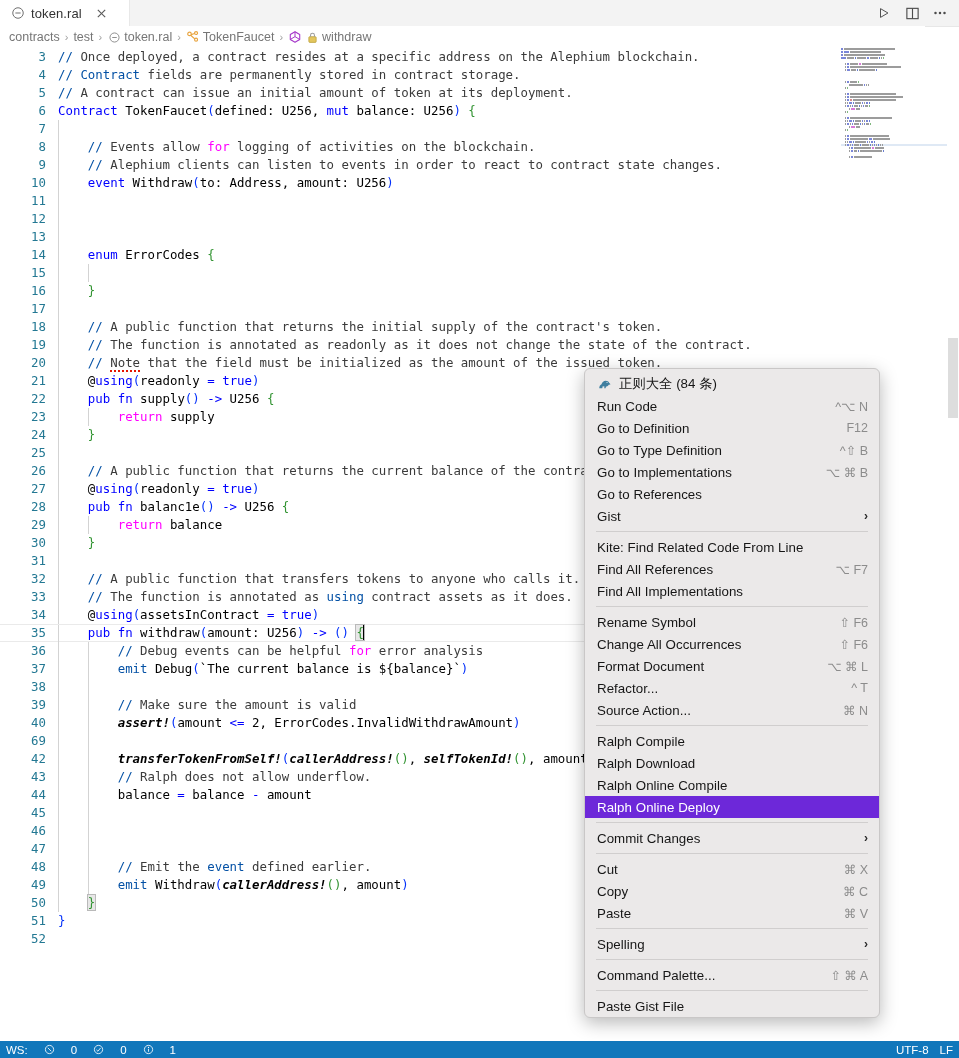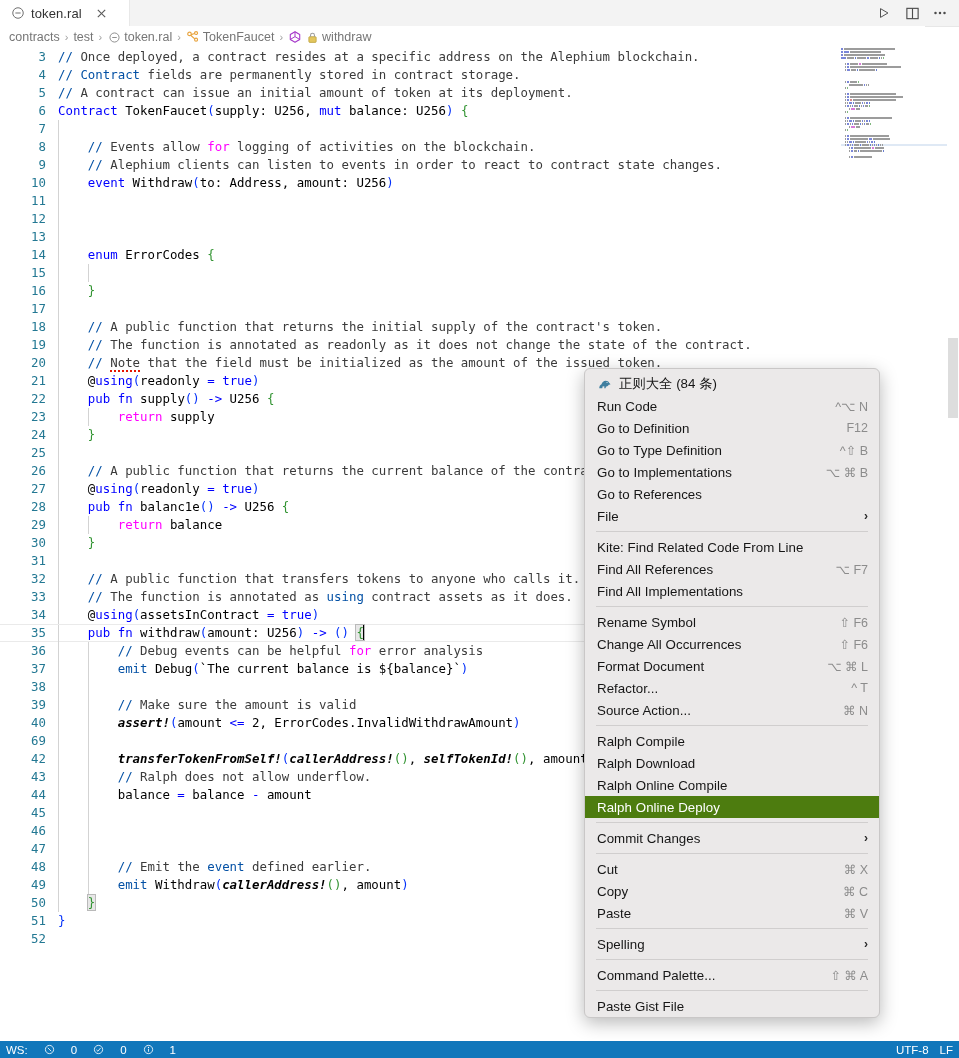--- a/index.html
+++ b/index.html
@@ -193,21 +193,21 @@
     box-sizing: border-box;
     position: relative;
   }
   .mi .milabel { flex: 1 1 auto; white-space: nowrap; letter-spacing: 0.05px; }
   .mi .mikey {
     color: #8c8c8c; font-size: 12.5px;
     margin-left: 14px; white-space: nowrap;
     font-family: "Liberation Sans", sans-serif;
   }
   .mi .michev { color: #2b2b2b; font-size: 12px; font-weight: bold; margin-left: 10px; }
-  .mi.sel { background: #4d7c0f; color: #ffffff; }
+  .mi.sel { background: #6d28d9; color: #ffffff; }
   .mi.sel .milabel { color: #ffffff; }
   .mi.disabled .milabel { color: #b0aeae; }
   .mi .miicon { margin-right: 7px; display: inline-flex; align-items: center; }
   .msep { height: 1px; background: #d0cece; margin: 4px 11px; }
 
   
   .statusbar {
     position: absolute; left: 0; bottom: 0;
     width: 959px; height: 17px;
     background: #1177bb;
@@ -314,21 +314,21 @@
       </span>
       <span class="btxt">withdraw</span>
     </span>
   </div>
 
   <div class="editor">
     <div class="code-area" id="code-area">
         <div class="line"><span class="ln">3</span><span class="lc"><span class="cslash">// </span><span class="cmt2">Once deployed, a contract resides at a specific address on the Alephium blockchain.</span></span></div>
         <div class="line"><span class="ln">4</span><span class="lc"><span class="cslash">// </span><span class="cslash">Contract</span><span class="cmt2"> fields are permanently stored in contract storage.</span></span></div>
         <div class="line"><span class="ln">5</span><span class="lc"><span class="cslash">// </span><span class="cmt2">A contract can issue an initial amount of token at its deployment.</span></span></div>
-        <div class="line"><span class="ln">6</span><span class="lc"><span class="k">Contract</span><span class="plain"> TokenFaucet</span><span class="brk1">(</span><span class="plain">supply: U256, </span><span class="k">mut</span><span class="plain"> balance: U256</span><span class="brk1">)</span><span class="plain"> </span><span class="brk2">{</span></span></div>
+        <div class="line"><span class="ln">6</span><span class="lc"><span class="k">Contract</span><span class="plain"> TokenFaucet</span><span class="brk1">(</span><span class="plain">defined: U256, </span><span class="k">mut</span><span class="plain"> balance: U256</span><span class="brk1">)</span><span class="plain"> </span><span class="brk2">{</span></span></div>
         <div class="line"><span class="ln">7</span><span class="iguide" style="left: 58px;"></span><span class="lc"></span></div>
         <div class="line"><span class="ln">8</span><span class="iguide" style="left: 58px;"></span><span class="lc"><span class="plain">    </span><span class="cslash">// </span><span class="cmt2">Events allow </span><span class="pink">for</span><span class="cmt2"> logging of activities on the blockchain.</span></span></div>
         <div class="line"><span class="ln">9</span><span class="iguide" style="left: 58px;"></span><span class="lc"><span class="plain">    </span><span class="cslash">// </span><span class="cmt2">Alephium clients can listen to events in order to react to contract state changes.</span></span></div>
         <div class="line"><span class="ln">10</span><span class="iguide" style="left: 58px;"></span><span class="lc"><span class="plain">    </span><span class="k">event</span><span class="plain"> Withdraw</span><span class="brk1">(</span><span class="plain">to: Address, amount: U256</span><span class="brk1">)</span></span></div>
         <div class="line"><span class="ln">11</span><span class="iguide" style="left: 58px;"></span><span class="lc"></span></div>
         <div class="line"><span class="ln">12</span><span class="iguide" style="left: 58px;"></span><span class="lc"></span></div>
         <div class="line"><span class="ln">13</span><span class="iguide" style="left: 58px;"></span><span class="lc"></span></div>
         <div class="line"><span class="ln">14</span><span class="iguide" style="left: 58px;"></span><span class="lc"><span class="plain">    </span><span class="k">enum</span><span class="plain"> ErrorCodes </span><span class="brk2">{</span></span></div>
         <div class="line"><span class="ln">15</span><span class="iguide" style="left: 58px;"></span><span class="iguide" style="left: 88px;"></span></div>
         <div class="line"><span class="ln">16</span><span class="iguide" style="left: 58px;"></span><span class="lc"><span class="plain">    </span><span class="brk2">}</span></span></div>
@@ -438,21 +438,21 @@
         <span class="mikey">^⇧ B</span>
       </div>
       <div class="mi">
         <span class="milabel">Go to Implementations</span>
         <span class="mikey">⌥ ⌘ B</span>
       </div>
       <div class="mi">
         <span class="milabel">Go to References</span>
       </div>
       <div class="mi">
-        <span class="milabel">File</span>
+        <span class="milabel">Gist</span>
         <span class="michev">›</span>
       </div>
       <div class="msep"></div>
       <div class="mi">
         <span class="milabel">Kite: Find Related Code From Line</span>
       </div>
       <div class="mi">
         <span class="milabel">Find All References</span>
         <span class="mikey">⌥ F7</span>
       </div>

